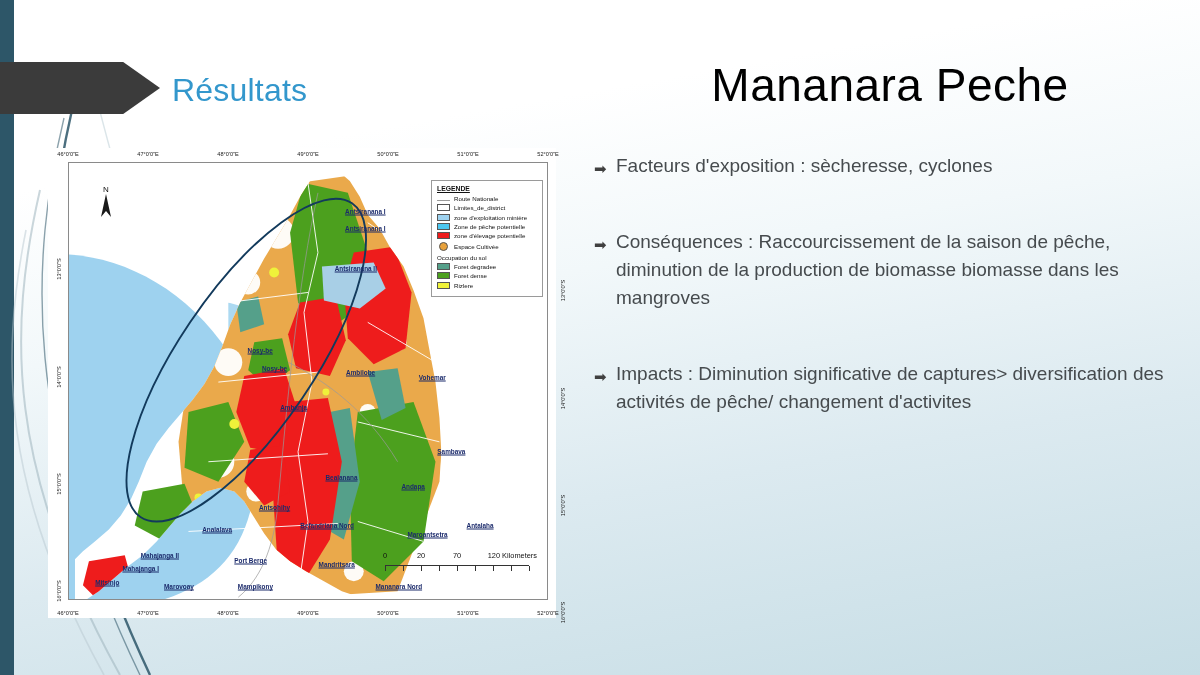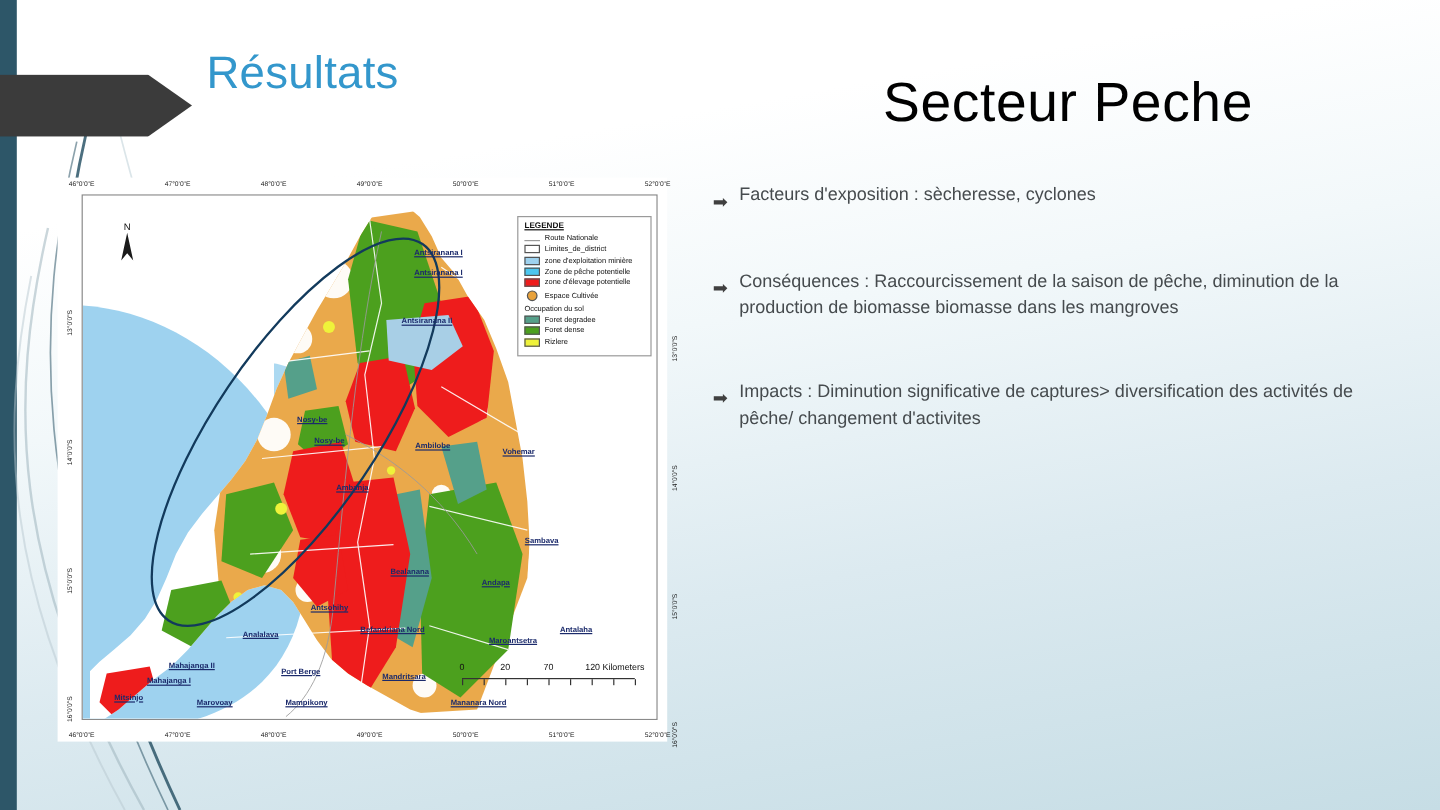--- a/index.html
+++ b/index.html
@@ -23,43 +23,43 @@
   
   #banner {
     position: absolute; left: 0; top: 62px; width: 160px; height: 52px;
   }
   #banner-shape {
     width: 100%; height: 100%;
     background: #3b3b3b;
     clip-path: polygon(0 0, 77% 0, 100% 50%, 77% 100%, 0 100%);
   }
   #section-title {
-    position: absolute; left: 172px; top: 40px;
-    font-size: 38px; color: #3397cc; font-weight: 400;
+    position: absolute; left: 172px; top: 72px;
+    font-size: 32px; color: #3397cc; font-weight: 400;
     letter-spacing: .2px; white-space: nowrap;
   }
 
   
   #slide-title {
     position: absolute; left: 600px; top: 58px; width: 580px;
     text-align: center; font-size: 46px; color: #000; font-weight: 400;
     letter-spacing: .5px;
   }
 
   
   #bullets {
     position: absolute; left: 594px; top: 152px; width: 580px;
   }
   .bullet { display: flex; align-items: flex-start; margin-bottom: 48px; }
   .bullet-marker {
     flex: 0 0 auto; width: 22px; margin-top: 9px; color: #404040;
     font-size: 15px; line-height: 1;
   }
   .bullet-text {
-    font-size: 15px; line-height: 1.47; color: #464b4e; font-weight: 400;
+    font-size: 19px; line-height: 1.47; color: #464b4e; font-weight: 400;
   }
 
   
   #map-figure {
     position: absolute; left: 48px; top: 148px; width: 508px; height: 470px;
     background: #ffffff;
   }
   #map-frame {
     position: absolute; left: 20px; top: 14px; right: 8px; bottom: 18px;
     border: 1px solid #8a8a8a; background: #ffffff; overflow: hidden;
@@ -115,21 +115,21 @@
     <path d="M26 230 C 0 360, 2 490, 104 675" fill="none" stroke="#b8c8cf" stroke-width="1.6" opacity=".5"></path>
     <path d="M96 96 C 120 190, 150 300, 200 380" fill="none" stroke="#c3d3da" stroke-width="1.4" opacity=".6"></path>
   </svg>
 </div>
 
 <div id="banner">
   <div id="banner-shape"></div>
 </div>
 <div id="section-title">Résultats</div>
 
-<h1 id="slide-title">Secteur Peche</h1>
+<h1 id="slide-title">Mananara Peche</h1>
 
 <div id="bullets">
   <div class="bullet">
     <span class="bullet-marker">➡</span>
     <span class="bullet-text">Facteurs d'exposition : sècheresse, cyclones</span>
   </div>
   <div class="bullet">
     <span class="bullet-marker">➡</span>
     <span class="bullet-text">Conséquences : Raccourcissement de la saison de pêche, diminution de la production de biomasse biomasse dans  les mangroves</span>
   </div>

